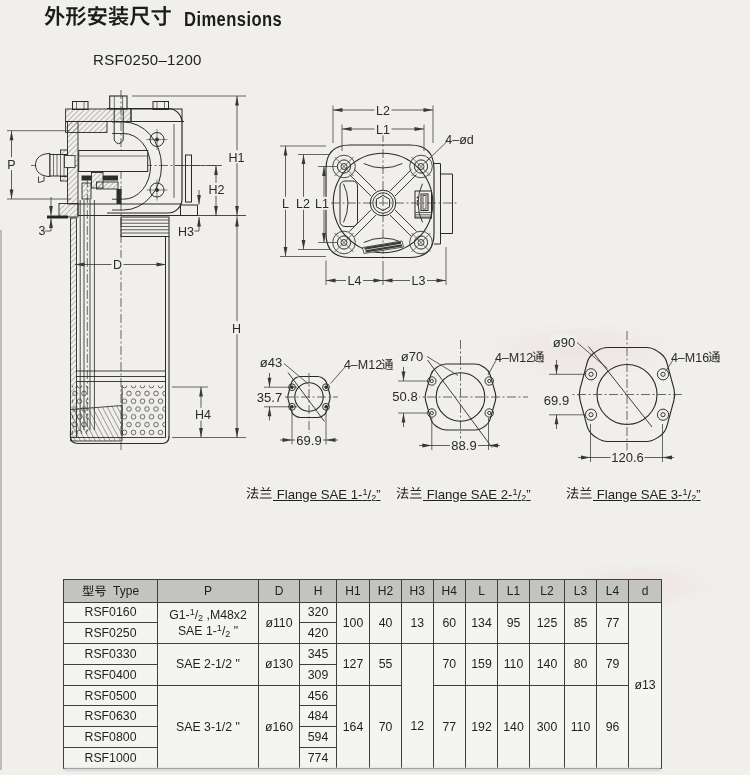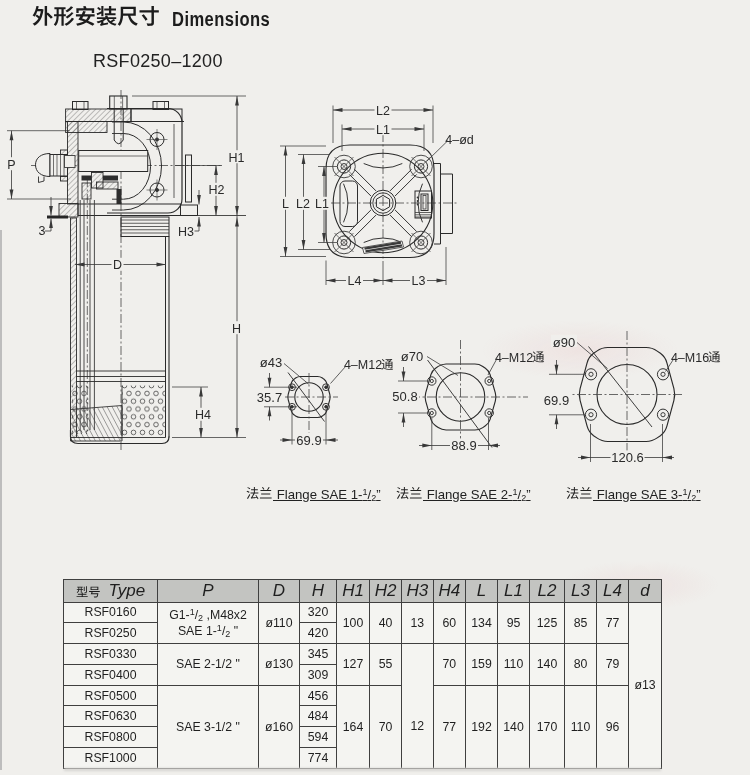--- a/index.html
+++ b/index.html
@@ -1,24 +1,24 @@
 <!DOCTYPE html>
 <html><head><meta charset="utf-8"><style>
 * { margin:0; padding:0; box-sizing:border-box; }
 body { width:750px; height:775px; background:#f0efec; transform:translateZ(0); -webkit-font-smoothing:antialiased; font-family:"Liberation Sans", sans-serif; position:relative; overflow:hidden; }
-#title { position:absolute; left:32px; top:6px; white-space:nowrap; }
+#title { position:absolute; left:44px; top:6px; white-space:nowrap; }
 #title .en { font-size:19.5px; font-weight:700; color:#1c1c1c; letter-spacing:0.5px; vertical-align:2px; }
-#sub { position:absolute; left:93px; top:51px; font-size:18px; color:#222; letter-spacing:0.3px; }
+#sub { position:absolute; left:93px; top:51px; font-size:15px; color:#222; letter-spacing:0.3px; }
 #cap1,#cap2,#cap3 { position:absolute; top:487px; font-size:13.2px; color:#222; white-space:nowrap;text-decoration:underline; }
 sup { font-size:9px; vertical-align:4px; }
 sub { font-size:9px; vertical-align:-2px; }
 #tbl { position:absolute; left:63px; top:578.5px; border-collapse:collapse; table-layout:fixed; }
 #tbl td, #tbl th { border:1px solid #3f3f3f; text-align:center; vertical-align:middle; font-weight:normal;
   font-size:12.3px; color:#1f1f1f; padding:0; overflow:hidden; background:#f4f4f1; }
-#tbl th { background:#c3c4c1; height:23px; font-size:17px;font-style:italic; }
+#tbl th { background:#c3c4c1; height:23px; font-size:12px; }
 #tbl td { height:20.8px; }
 #tbl td.h3c { vertical-align:middle; padding-top:40px; }
 #tbl { border:1.5px solid #333; }
 #edge { position:absolute; left:0; top:230px; width:1.5px; height:540px; background:#bdbdbd; }
 .wm { position:absolute; background:radial-gradient(ellipse, rgba(225,130,140,0.10), rgba(225,130,140,0) 70%); }
 </style></head>
 <body>
 <div class="wm" style="left:480px;top:320px;width:200px;height:60px"></div>
 <div class="wm" style="left:560px;top:560px;width:160px;height:50px"></div>
 <div id="title"><svg width="130" height="26" style="vertical-align:-4px">
@@ -470,21 +470,21 @@
 <tr>
         <td>RSF0500</td>
         <td rowspan="4" class="p">SAE 3-1/2 "</td>
         <td rowspan="4">ø160</td>
         <td>456</td>
 <td rowspan="4">164</td>
         <td rowspan="4">70</td>
         <td rowspan="4">77</td>
 <td rowspan="4">192</td>
         <td rowspan="4">140</td>
-        <td rowspan="4">170</td>
+        <td rowspan="4">300</td>
         <td rowspan="4">110</td>
         <td rowspan="4">96</td>
       </tr>
 <tr>
         <td>RSF0630</td>
         <td>484</td>
       </tr>
 <tr>
         <td>RSF0800</td>
         <td>594</td>

